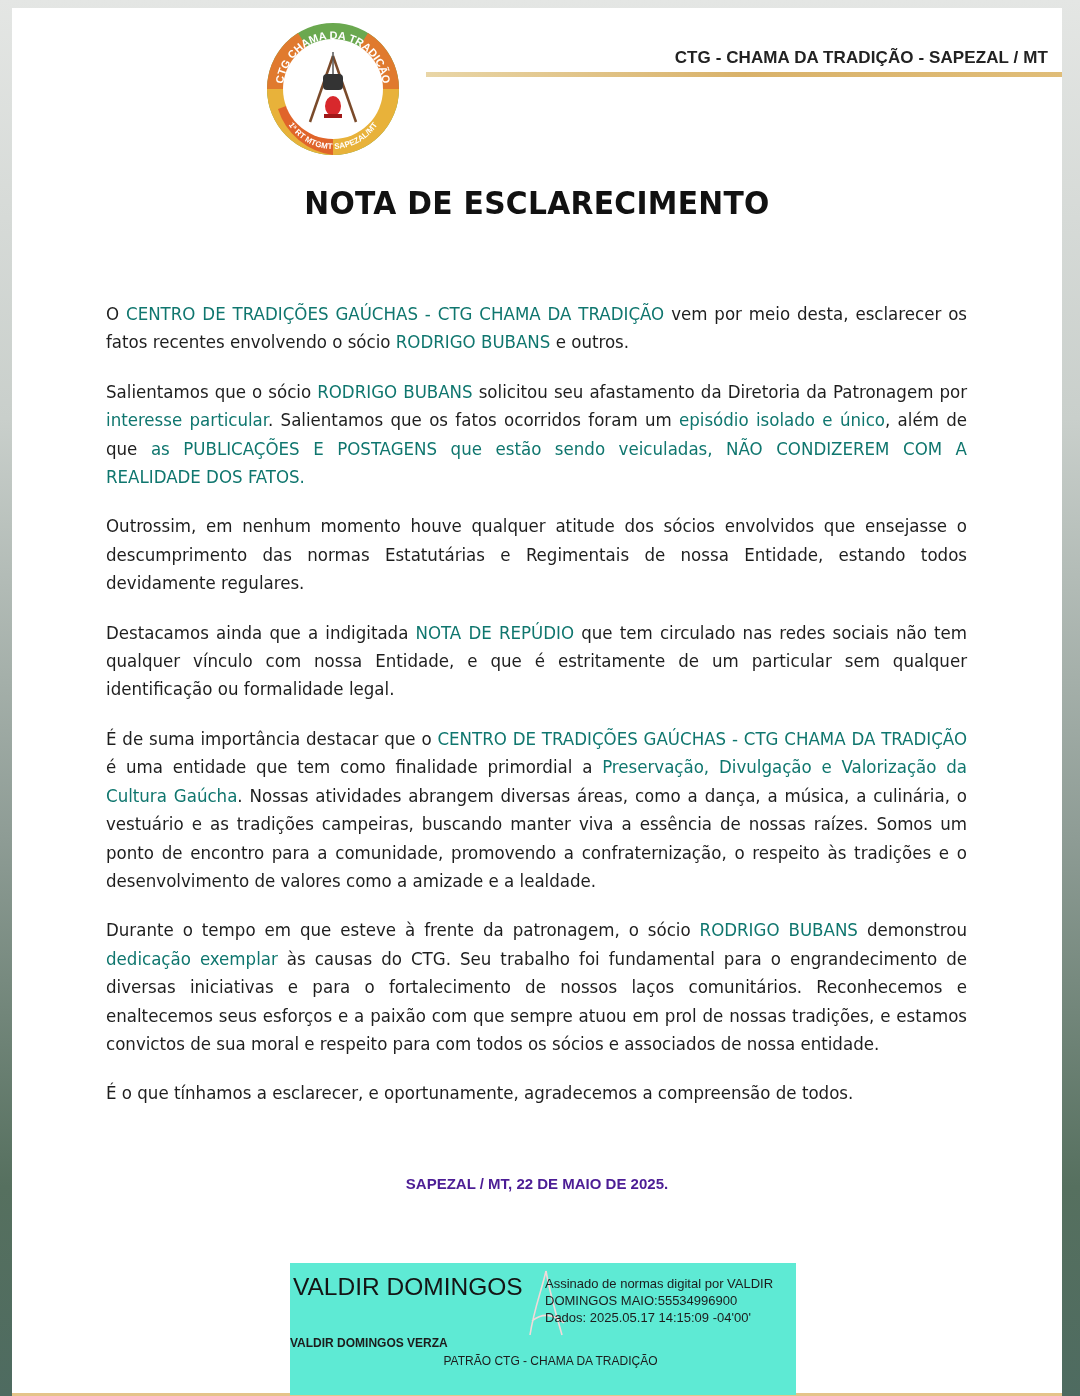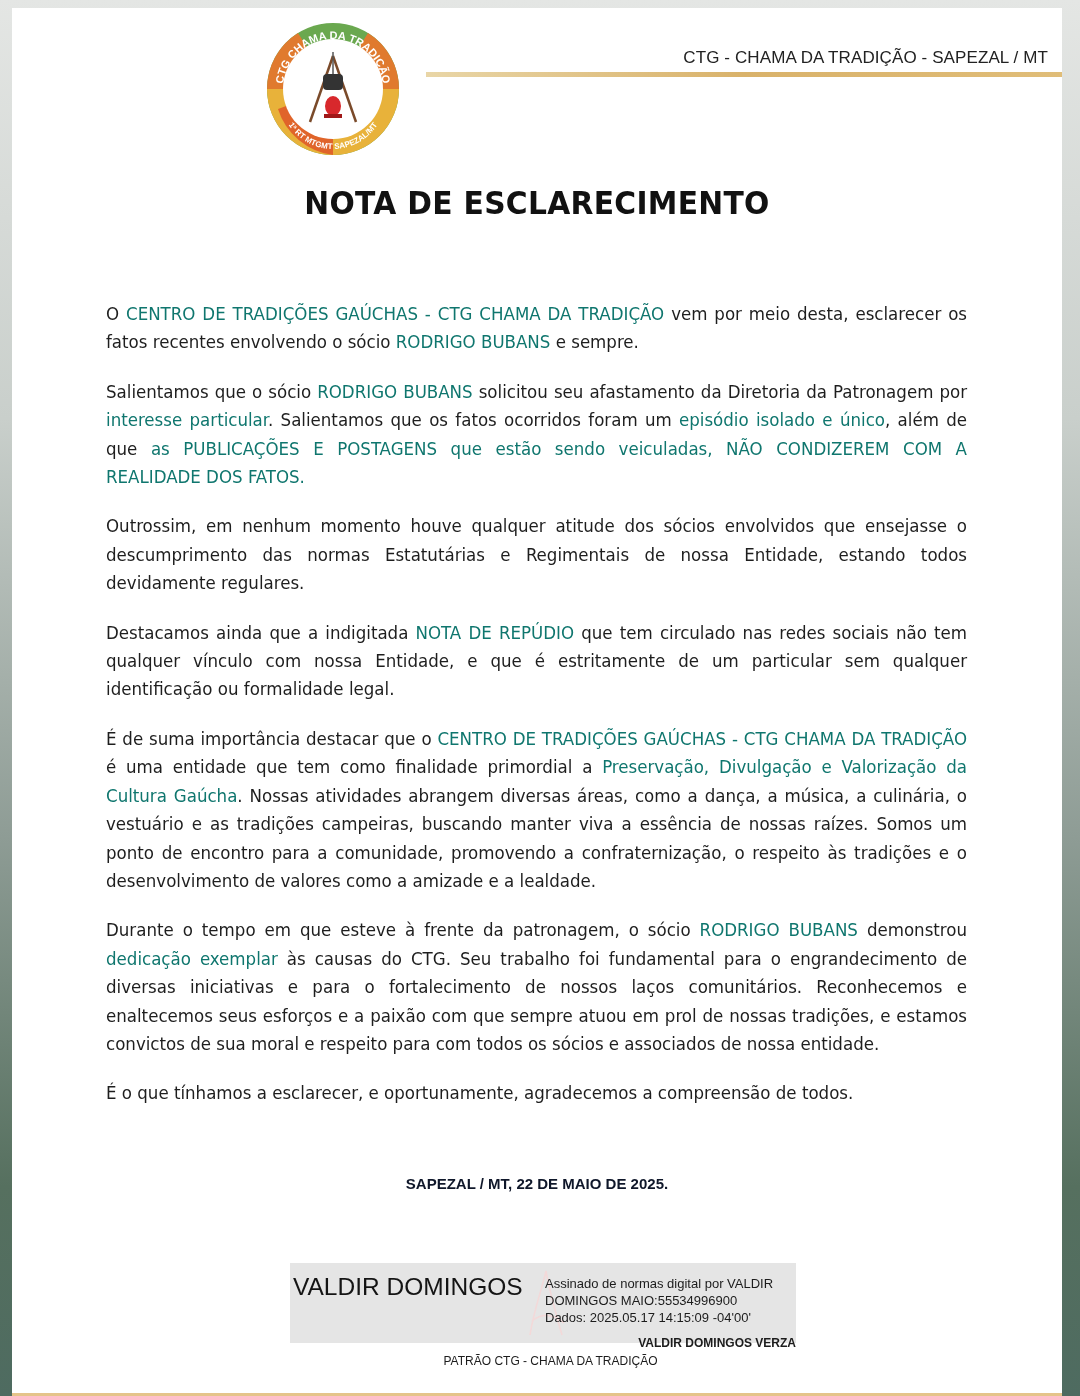--- a/index.html
+++ b/index.html
@@ -9,55 +9,55 @@
     font-family: "Liberation Sans", sans-serif;
   }
   .page {
     position: absolute; left: 12px; top: 8px; width: 1050px; height: 1385px;
     background: #ffffff;
     border-bottom: 4px solid #e5c48a;
   }
   .logo { position: absolute; left: 246px; top: 6px; width: 150px; height: 150px; }
   .header-text {
     position: absolute; right: 14px; top: 40px;
-    font-weight: normal; font-size: 17px; color: #222; letter-spacing: 0.1px;
+    font-weight: bold; font-size: 17px; color: #222; letter-spacing: 0.1px;
   }
   .header-rule {
     position: absolute; left: 414px; top: 64px; width: 636px; height: 5px;
     background: linear-gradient(90deg, #e9d6a7, #d9b26a 50%, #e0bd78);
   }
   .title {
     position: absolute; left: 0; right: 0; top: 176px; text-align: center;
     font-weight: bold; font-size: 32px; color: #111; letter-spacing: 0.3px;
     font-family: "DejaVu Sans", sans-serif; transform: scaleX(0.93);
   }
   .body {
     position: absolute; left: 94px; top: 292px; width: 861px;
     font-family: "DejaVu Sans Condensed", "Liberation Sans Narrow", "Liberation Sans", sans-serif;
     font-size: 18.5px; line-height: 28.4px; color: #1e1e1e; text-align: justify;
   }
   .body p { margin: 0 0 21px 0; }
   .body b { font-weight: normal; color: #0f766e; }
   .date {
     position: absolute; left: 0; right: 0; top: 1167px; text-align: center;
-    font-weight: bold; font-size: 15px; color: #0f172a;
+    font-weight: bold; font-size: 15px; color: #4c1d95;
   }
   .sig {
-    position: absolute; left: 278px; top: 1255px; width: 506px; height: 80px;
-    background: #e5e5e5;
+    position: absolute; left: 278px; top: 1255px; width: 506px; height: 132px;
+    background: #5eead4;
   }
   .sig-name {
     position: absolute; left: 3px; top: 8px; font-size: 24.5px; line-height: 32px; color: #141414;
   }
   .sig-mark { position: absolute; left: 236px; top: 6px; width: 40px; height: 70px; }
   .sig-details {
     position: absolute; left: 255px; top: 12px; font-size: 13px; line-height: 17px; color: #1c1c1c;
   }
   .sig-signer {
-    position: absolute; left: 0; right: 0; top: 73px; text-align: right;
+    position: absolute; left: 0; right: 0; top: 73px; text-align: left;
     font-weight: bold; font-size: 12px; color: #1c1c1c;
   }
   .sig-role {
     position: absolute; left: 15px; right: 0; top: 91px; text-align: center;
     font-size: 12px; color: #1c1c1c;
   }
 </style>
 </head>
 <body>
 
@@ -87,21 +87,21 @@
     <ellipse cx="75" cy="92" rx="8" ry="10" fill="#d8282c"></ellipse>
     <rect x="66" y="100" width="18" height="4" fill="#a01818"></rect>
   </svg>
 
   <div class="header-text">CTG - CHAMA DA TRADIÇÃO - SAPEZAL / MT</div>
   <div class="header-rule"></div>
 
   <div class="title">NOTA DE ESCLARECIMENTO</div>
 
   <div class="body" id="doc-body">
-      <p><span>O </span><b>CENTRO DE TRADIÇÕES GAÚCHAS - CTG CHAMA DA TRADIÇÃO</b><span> vem por meio desta, esclarecer os fatos recentes envolvendo o sócio </span><b>RODRIGO BUBANS</b><span> e sempre.</span></p>
+      <p><span>O </span><b>CENTRO DE TRADIÇÕES GAÚCHAS - CTG CHAMA DA TRADIÇÃO</b><span> vem por meio desta, esclarecer os fatos recentes envolvendo o sócio </span><b>RODRIGO BUBANS</b><span> e outros.</span></p>
       <p><span>Salientamos que o sócio </span><b>RODRIGO BUBANS</b><span> solicitou seu afastamento da Diretoria da Patronagem por </span><b>interesse particular</b><span>. Salientamos que os fatos ocorridos foram um </span><b>episódio isolado e único</b><span>, além de que </span><b>as PUBLICAÇÕES E POSTAGENS que estão sendo veiculadas, NÃO CONDIZEREM COM A REALIDADE DOS FATOS.</b></p>
       <p><span>Outrossim, em nenhum momento houve qualquer atitude dos sócios envolvidos que ensejasse o descumprimento das normas Estatutárias e Regimentais de nossa Entidade, estando todos devidamente regulares.</span></p>
       <p><span>Destacamos ainda que a indigitada </span><b>NOTA DE REPÚDIO</b><span> que tem circulado nas redes sociais não tem qualquer vínculo com nossa Entidade, e que é estritamente de um particular sem qualquer identificação ou formalidade legal.</span></p>
       <p><span>É de suma importância destacar que o </span><b>CENTRO DE TRADIÇÕES GAÚCHAS - CTG CHAMA DA TRADIÇÃO</b><span> é uma entidade que tem como finalidade primordial a </span><b>Preservação, Divulgação e Valorização da Cultura Gaúcha</b><span>. Nossas atividades abrangem diversas áreas, como a dança, a música, a culinária, o vestuário e as tradições campeiras, buscando manter viva a essência de nossas raízes. Somos um ponto de encontro para a comunidade, promovendo a confraternização, o respeito às tradições e o desenvolvimento de valores como a amizade e a lealdade.</span></p>
       <p><span>Durante o tempo em que esteve à frente da patronagem, o sócio </span><b>RODRIGO BUBANS</b><span> demonstrou </span><b>dedicação exemplar</b><span> às causas do CTG. Seu trabalho foi fundamental para o engrandecimento de diversas iniciativas e para o fortalecimento de nossos laços comunitários. Reconhecemos e enaltecemos seus esforços e a paixão com que sempre atuou em prol de nossas tradições, e estamos convictos de sua moral e respeito para com todos os sócios e associados de nossa entidade.</span></p>
       <p><span>É o que tínhamos a esclarecer, e oportunamente, agradecemos a compreensão de todos.</span></p>
     </div>
 
   <div class="date">SAPEZAL / MT, 22 DE MAIO DE 2025.</div>
 

